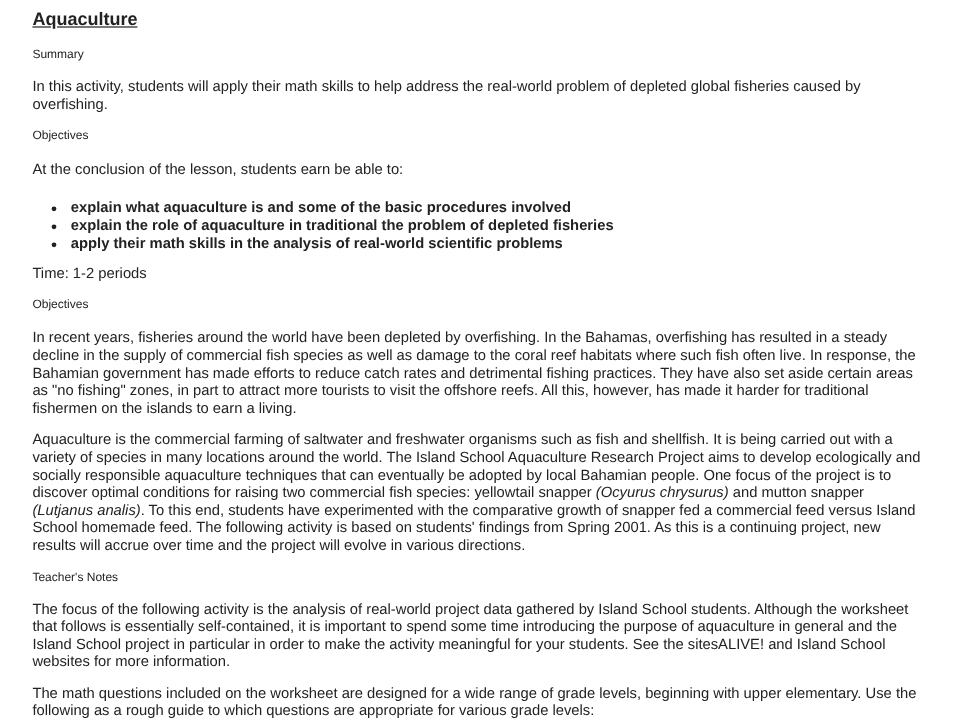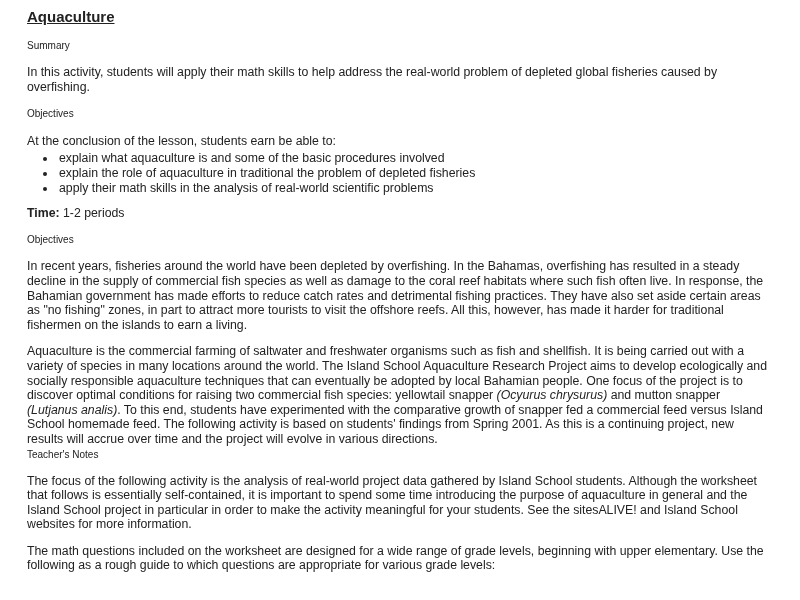--- a/index.html
+++ b/index.html
@@ -16,31 +16,31 @@
     margin: 4px 0 0 0; line-height: 18px; color: #222;
   }
   h3 {
     font-size: 10px; font-weight: normal; margin: 0; line-height: 15px; color: #222;
   }
   p { margin: 0; }
   .s-summary-h { margin-top: 12px; }
   .s-summary-p { margin-top: 12px; }
   .s-obj-h { margin-top: 12px; }
   .s-obj-p { margin-top: 13px; }
-  ul { margin: 2px 0 0 0; padding-left: 30px; }
+  ul { margin: 17px 0 0 0; padding-left: 30px; font-weight: bold; }
   ul li { line-height: 15px; padding-left: 2px; }
   .s-time { margin-top: 10px; }
   .s-bg-h { margin-top: 12px; }
   .s-bg-p1 { margin-top: 12px; }
   .s-bg-p2 { margin-top: 12px; }
-  .s-tn-h { }
+  .s-tn-h { margin-top: 12px; }
   .s-tn-p1 { margin-top: 12px; }
   .s-tn-p2 { margin-top: 12px; }
   em { font-style: italic; margin-top: 14px; }
-  b { font-weight: bold; }
+  b { font-weight: normal; }
 </style>
 </head>
 <body>
 
 <div class="page">
 
   <div class="title">Aquaculture</div>
 
   <h3 class="s-summary-h">Summary</h3>
   <p class="s-summary-p">In this activity, students will apply their math skills to help address the real-world problem of depleted global fisheries caused by overfishing.</p>

